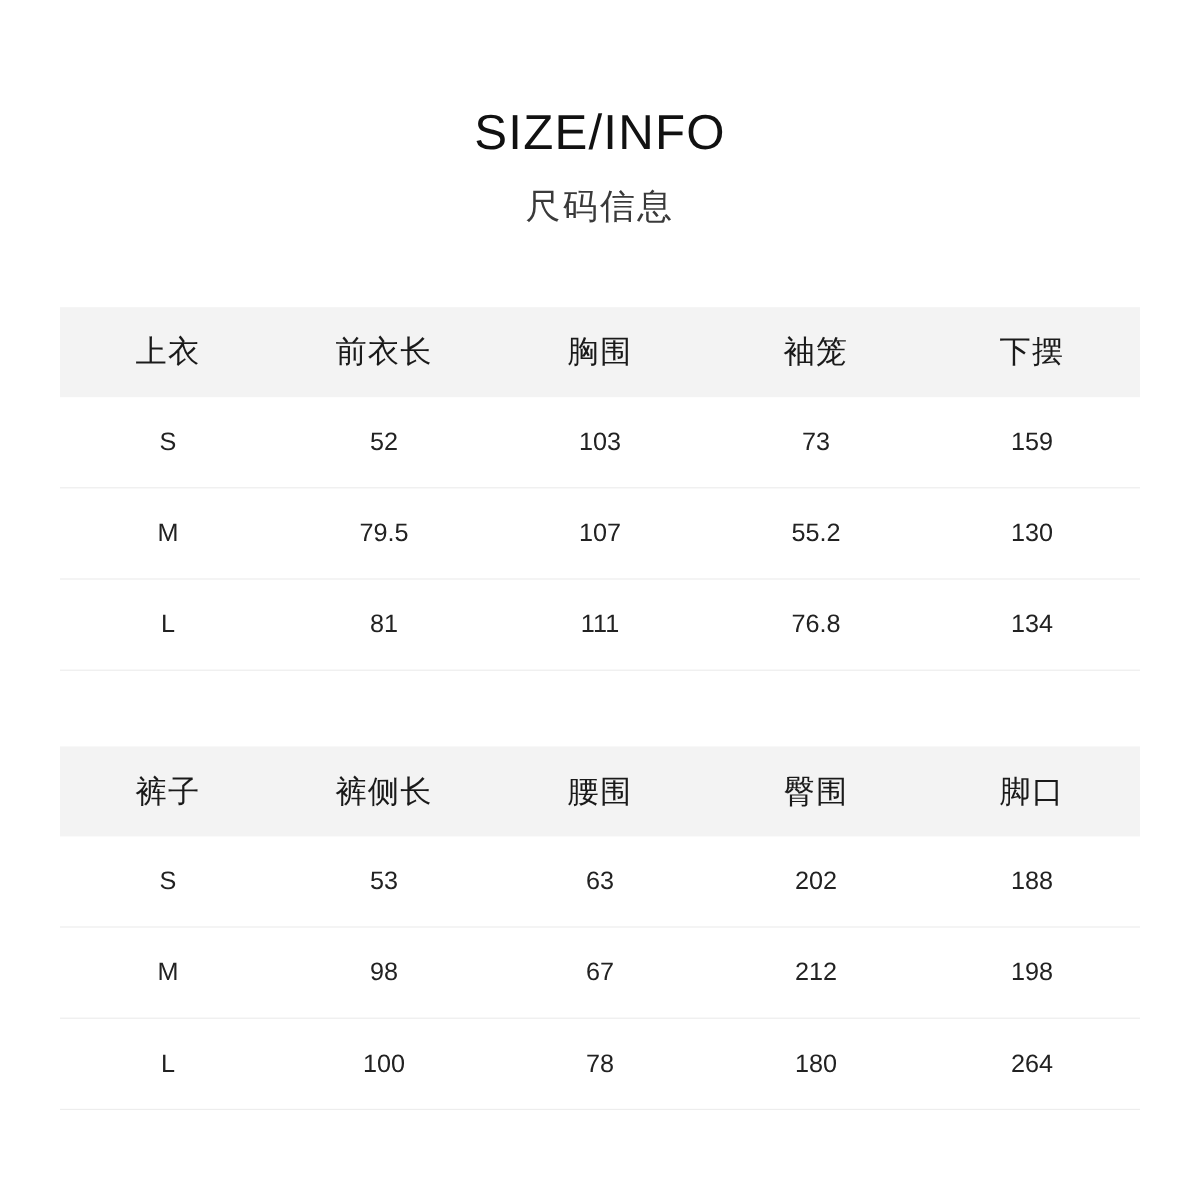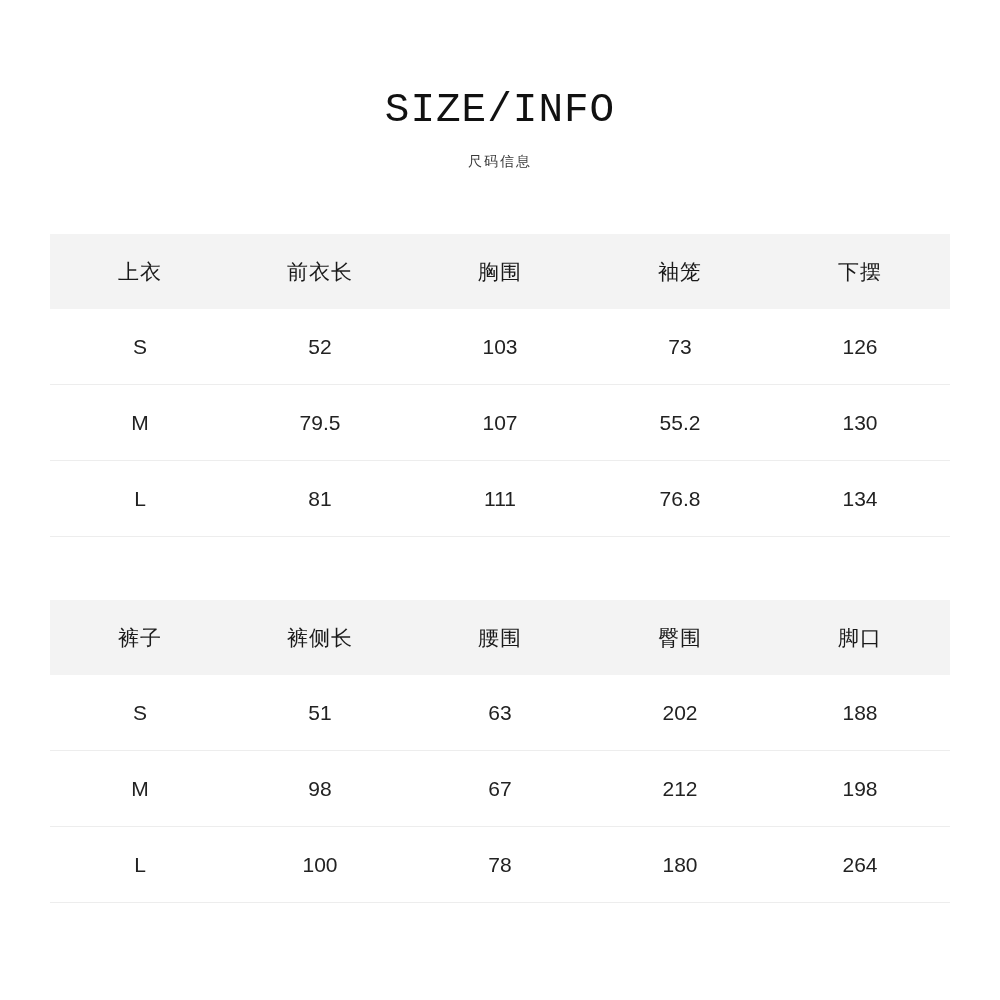--- a/index.html
+++ b/index.html
@@ -18,30 +18,30 @@
     width: 1000px;
     height: 1000px;
     position: relative;
     box-sizing: border-box;
   }
   .header {
     text-align: center;
     padding-top: 88px;
   }
   .title-en {
-    font-family: Liberation Mono, monospace;
+    font-family: Liberation Sans, sans-serif;
     font-size: 41px;
     letter-spacing: 1px;
     color: #111111;
     font-weight: 400;
     line-height: 1.1;
   }
   .title-cn {
     margin-top: 20px;
-    font-size: 14px;
+    font-size: 29px;
     color: #3a3a3a;
     letter-spacing: 2px;
     font-weight: 400;
   }
   .table-wrap {
     width: 900px;
     margin: 0 auto;
   }
   table.size-table {
     width: 900px;
@@ -55,21 +55,21 @@
     font-size: 21px;
     color: #222222;
     padding: 0;
     height: 75px;
     vertical-align: middle;
   }
   table.size-table thead tr {
     background: #f3f3f3;
   }
   table.size-table thead th {
-    font-size: 21px;
+    font-size: 26px;
     color: #1a1a1a;
     letter-spacing: 1px;
   }
   table.size-table tbody tr {
     border-bottom: 1px solid #ededed;
   }
   table.size-table tbody tr:last-child {
     border-bottom: 1px solid #ededed;
   }
   .table-1 {
@@ -108,21 +108,21 @@
           <th>袖笼</th>
           <th>下摆</th>
         </tr>
       </thead>
       <tbody>
         <tr>
           <td>S</td>
           <td>52</td>
           <td>103</td>
           <td>73</td>
-          <td>126</td>
+          <td>159</td>
         </tr>
         <tr>
           <td>M</td>
           <td>79.5</td>
           <td>107</td>
           <td>55.2</td>
           <td>130</td>
         </tr>
         <tr>
           <td>L</td>
@@ -149,21 +149,21 @@
           <th>裤子</th>
           <th>裤侧长</th>
           <th>腰围</th>
           <th>臀围</th>
           <th>脚口</th>
         </tr>
       </thead>
       <tbody>
         <tr>
           <td>S</td>
-          <td>51</td>
+          <td>53</td>
           <td>63</td>
           <td>202</td>
           <td>188</td>
         </tr>
         <tr>
           <td>M</td>
           <td>98</td>
           <td>67</td>
           <td>212</td>
           <td>198</td>

